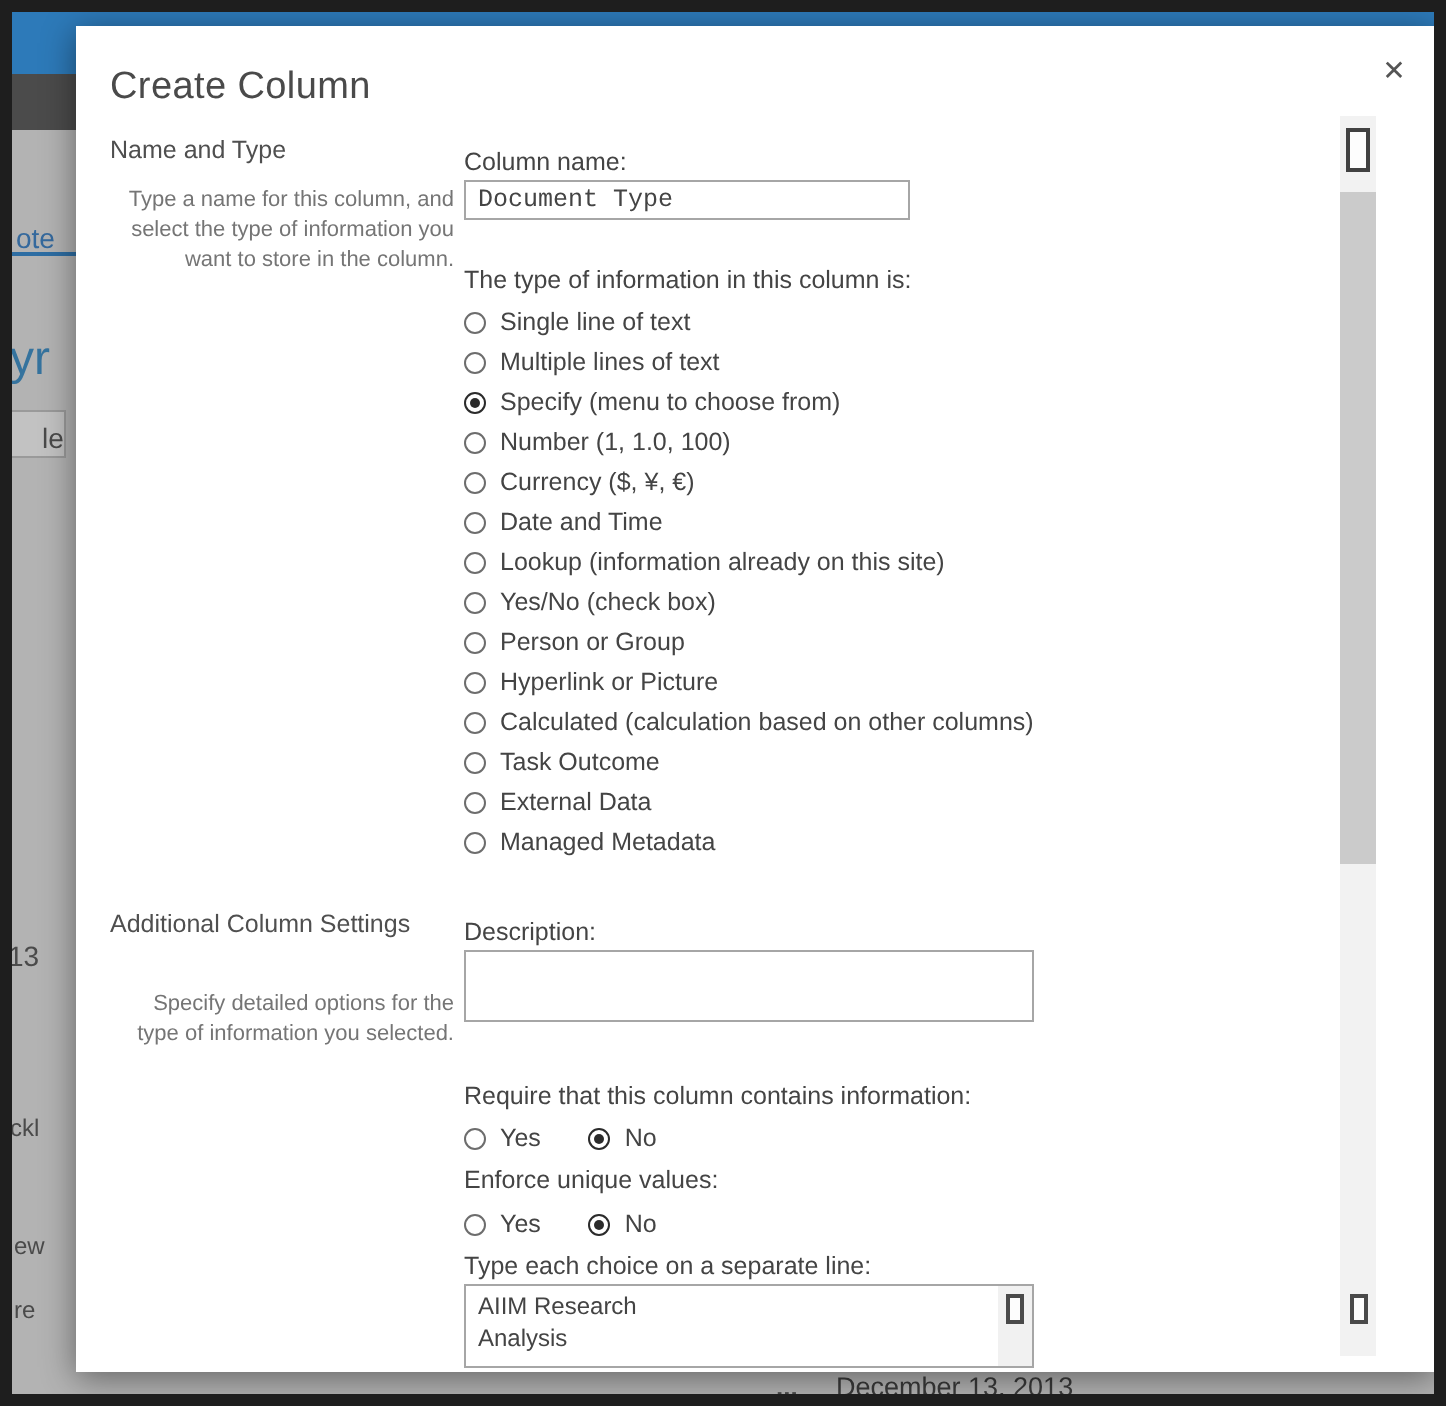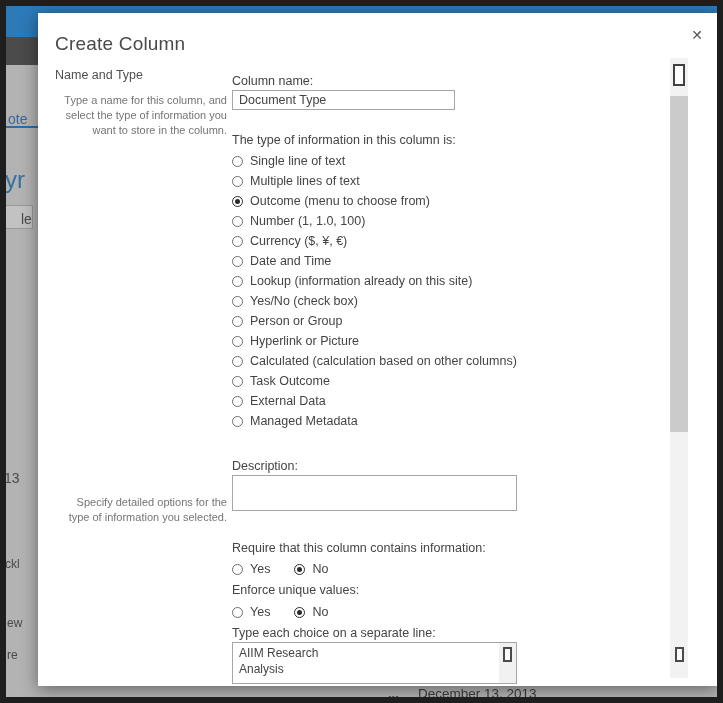--- a/index.html
+++ b/index.html
@@ -31,21 +31,21 @@
             box-shadow:0 3px 16px rgba(0,0,0,0.45); z-index:10; }
   .dlg-title { position:absolute; left:17px; top:20px; font-size:19px; color:#4a4a4a; letter-spacing:.2px; }
   .dlg-close { position:absolute; right:10px; top:11px; width:22px; height:22px; text-align:center; line-height:22px;
                font-size:14px; color:#555; cursor:pointer; }
 
   .sec-heading { position:absolute; left:17px; width:176px; font-size:12.5px; color:#4f4f4f; }
   .sec-desc { position:absolute; left:17px; width:172px; font-size:11px; color:#757575; line-height:1.35;text-align:right; }
 
   .rc-label { position:absolute; left:194px; font-size:12.5px; color:#444; white-space:nowrap; }
   .txt-input { position:absolute; left:194px; width:223px; height:20px; border:1px solid #a6a6a6;
-               font-family:Liberation Sans, sans-serif; font-size:12.5px; color:#444; padding:1px 6px; outline:none; }
+               font-family:Liberation Mono, monospace; font-size:12.5px; color:#444; padding:1px 6px; outline:none; }
   .txt-area { position:absolute; left:194px; width:285px; border:1px solid #a6a6a6; resize:none;
               font-family:"Liberation Sans",sans-serif; font-size:12px; color:#444; padding:2px 6px;
               line-height:16px; outline:none; overflow:hidden; }
 
   .radio-list { position:absolute; left:194px; top:138px; width:330px; }
   .radio-row { display:flex; align-items:center; gap:7px; height:20px; font-size:12.5px; color:#444; cursor:pointer; }
   .radio { width:11px; height:11px; min-width:11px; border:1px solid #6d6d6d; border-radius:50%; background:#fff;
            position:relative; display:inline-block; }
   .radio.selected { border-color:#2b2b2b; }
   .radio.selected::after { content:""; position:absolute; left:2px; top:2px; width:5px; height:5px;
@@ -110,21 +110,21 @@
         <label class="radio-row">
           <span class="radio"></span>
           <span class="radio-text">Single line of text</span>
         </label>
         <label class="radio-row">
           <span class="radio"></span>
           <span class="radio-text">Multiple lines of text</span>
         </label>
         <label class="radio-row">
           <span class="radio selected"></span>
-          <span class="radio-text">Outcome (menu to choose from)</span>
+          <span class="radio-text">Specify (menu to choose from)</span>
         </label>
         <label class="radio-row">
           <span class="radio"></span>
           <span class="radio-text">Number (1, 1.0, 100)</span>
         </label>
         <label class="radio-row">
           <span class="radio"></span>
           <span class="radio-text">Currency ($, ¥, €)</span>
         </label>
         <label class="radio-row">
@@ -158,20 +158,21 @@
         <label class="radio-row">
           <span class="radio"></span>
           <span class="radio-text">External Data</span>
         </label>
         <label class="radio-row">
           <span class="radio"></span>
           <span class="radio-text">Managed Metadata</span>
         </label>
       </div>
 
+    <div class="sec-heading" style="top:442px;">Additional Column Settings</div>
     <div class="sec-desc" style="top:466px;margin-top:16px;">Specify detailed options for the type of information you selected.</div>
 
     <div class="rc-label" style="top:446px;">Description:</div>
     <textarea class="txt-area" style="top: 462px; height: 36px;"></textarea>
 
     <div class="rc-label" style="top:528px;">Require that this column contains information:</div>
     <div class="radio-group-h" style="top:547px;">
         <label class="radio-row">
           <span class="radio"></span>
           <span class="radio-text">Yes</span>

